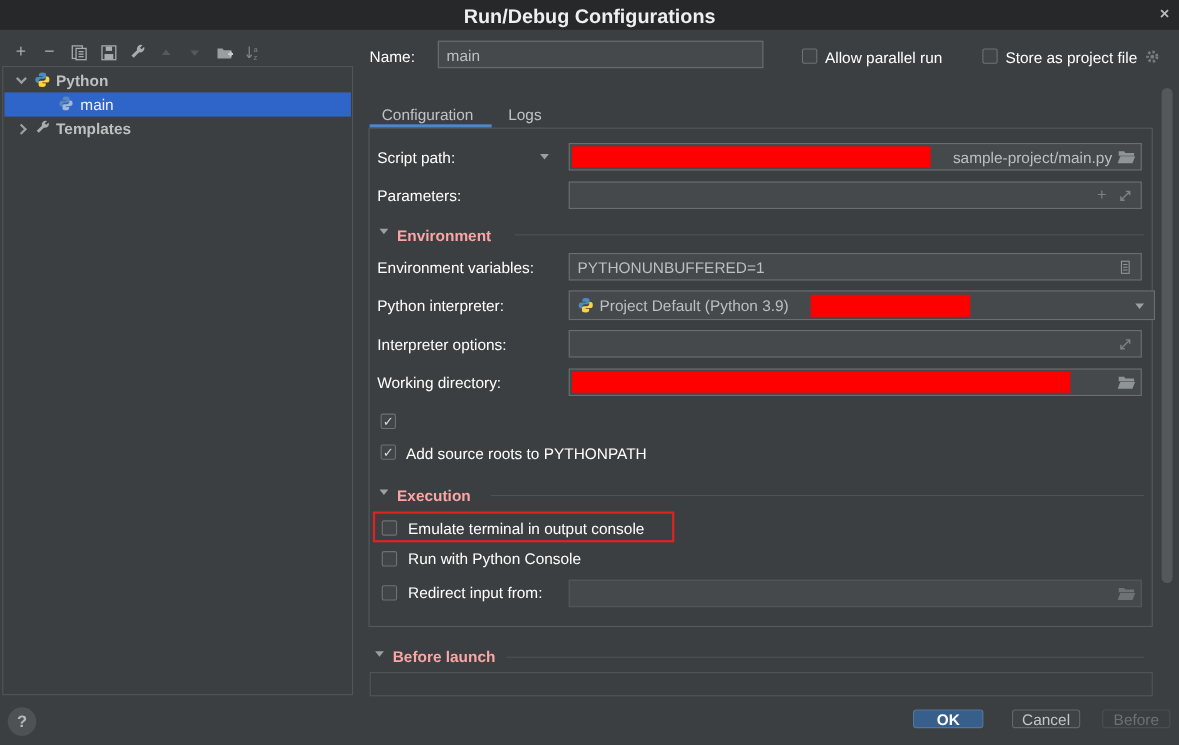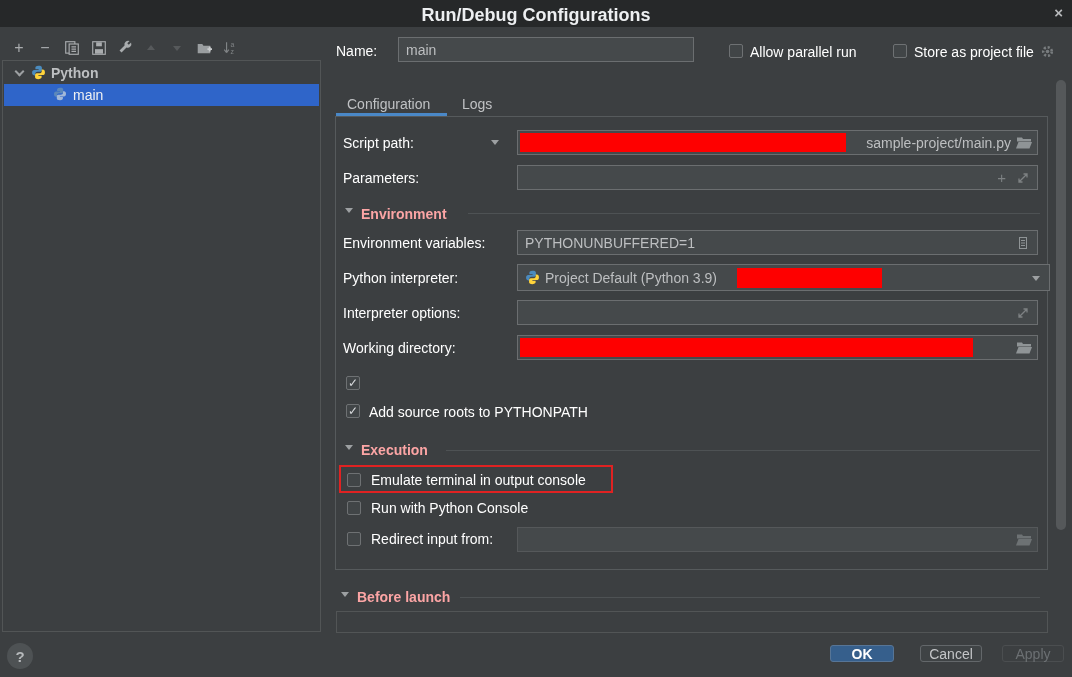--- a/index.html
+++ b/index.html
@@ -121,20 +121,29 @@
     </div>
     <div class="trow sel" style="top:23px">
       <span class="ticon" style="margin-left:49px;opacity:.75">
         <svg width="14" height="14" viewBox="0 0 14 14">
             <path fill="#6a93b5" d="M7 .8C4.6.8 4.1 1.9 4.1 2.7V4h3v.6H3.1C1.8 4.6 1 5.5 1 7.1c0 1.7.7 2.6 2 2.6h1V8.2c0-1.2 1-2 2.2-2h2.4c1 0 1.6-.8 1.6-1.7V2.7C10.2 1.4 9.4.8 7 .8z"></path>
             <path fill="#c9d4de" d="M7 13.2c2.4 0 2.9-1.1 2.9-1.9V10h-3v-.6h4c1.3 0 2.1-.9 2.1-2.5 0-1.7-.7-2.6-2-2.6H10v1.5c0 1.2-1 2-2.2 2H5.4c-1 0-1.6.8-1.6 1.7v1.8c0 1.3.8 1.9 3.2 1.9z"></path>
           </svg>
       </span>
       <span class="tlabel">main</span>
     </div>
+    <div class="trow" style="top:45px">
+      <span class="chev closed"></span>
+      <span class="ticon">
+        <svg width="15" height="15" viewBox="0 0 14 14">
+            <path d="M12.3 2.2a3.3 3.3 0 0 1-4 4.4L4 11 2.2 9.2l4.4-4.3a3.3 3.3 0 0 1 4.4-4l-2 2 1.3 1.3 2-2z" fill="#a9acae"></path>
+          </svg>
+      </span>
+      <span class="tlabel">Templates</span>
+    </div>
   </div>
 
   <span class="lbl" style="left:336px;top:43px">Name:</span>
   <div class="field" style="left:398px;top:37px;width:296px">
     <span class="val">main</span>
   </div>
   <span class="cb" style="left:729px;top:44px"></span>
   <span class="lbl" style="left:750px;top:44px">Allow parallel run</span>
   <span class="cb" style="left:893px;top:44px"></span>
   <span class="lbl" style="left:914px;top:44px">Store as project file</span>
@@ -253,17 +262,17 @@
   </div>
 
   <span class="tri" style="left:341px;top:592px"></span>
   <span class="sechead" style="left:357px;top:589px">Before launch</span>
   <div class="rule" style="left:460px;top:597px;width:580px"></div>
   <div style="position:absolute;left:336px;top:611px;width:712px;height:22px;border:1px solid #525556"></div>
 
   <div class="help">?</div>
   <div class="btn ok">OK</div>
   <div class="btn cancel">Cancel</div>
-  <div class="btn apply">Apply</div>
+  <div class="btn apply">Before</div>
 
   <div class="vscroll"></div>
 
 </div>
 
 </body></html>

